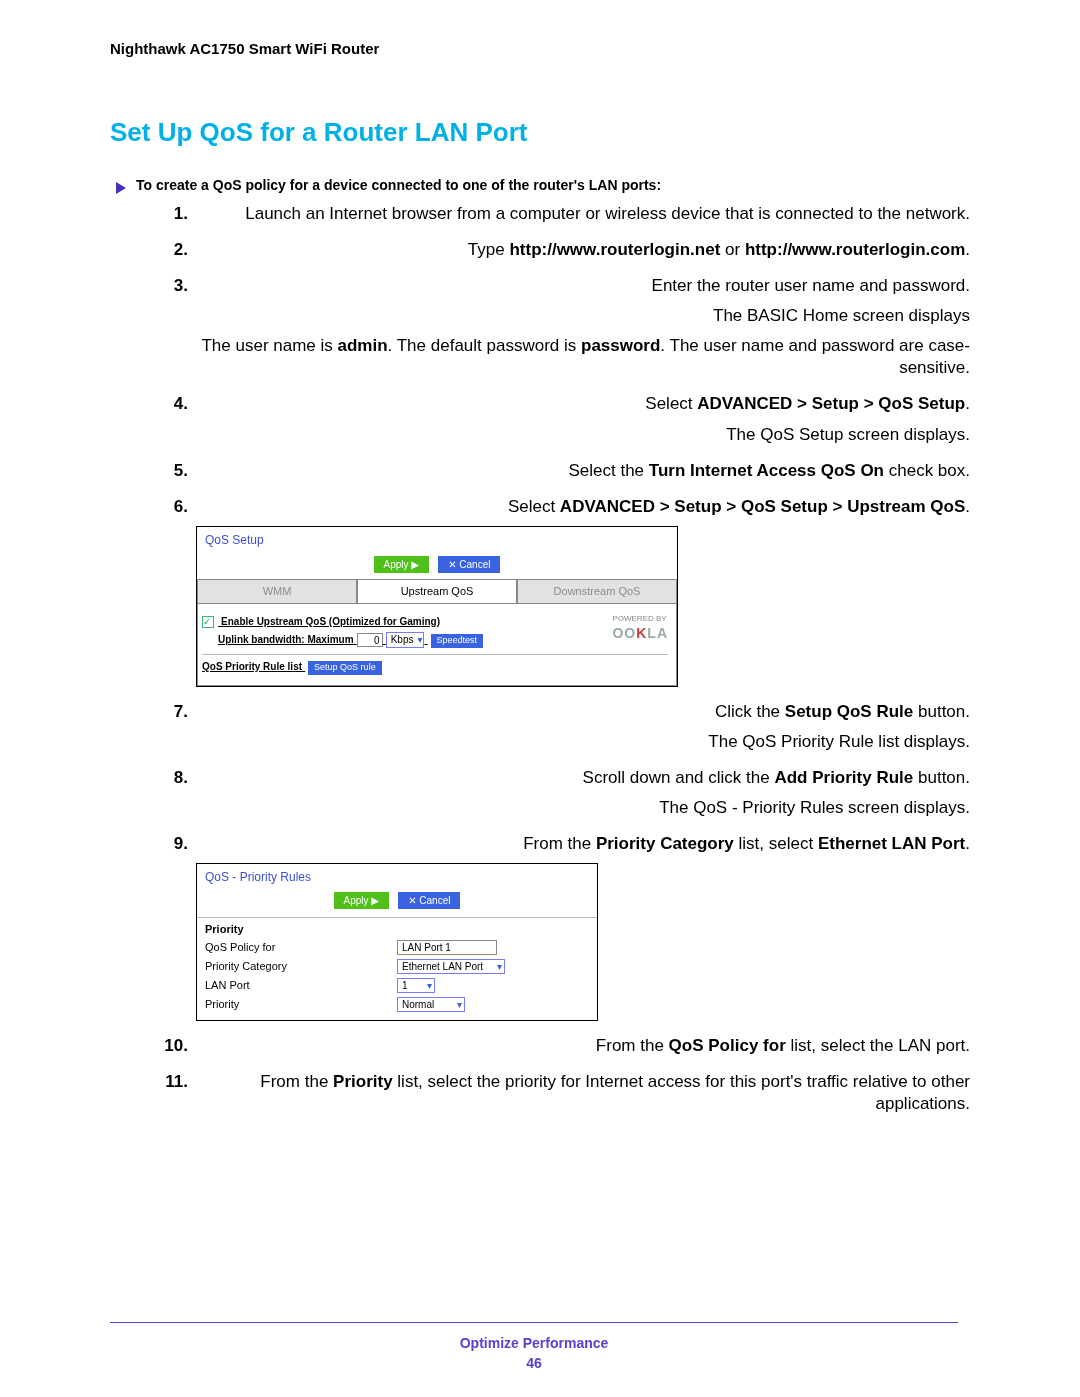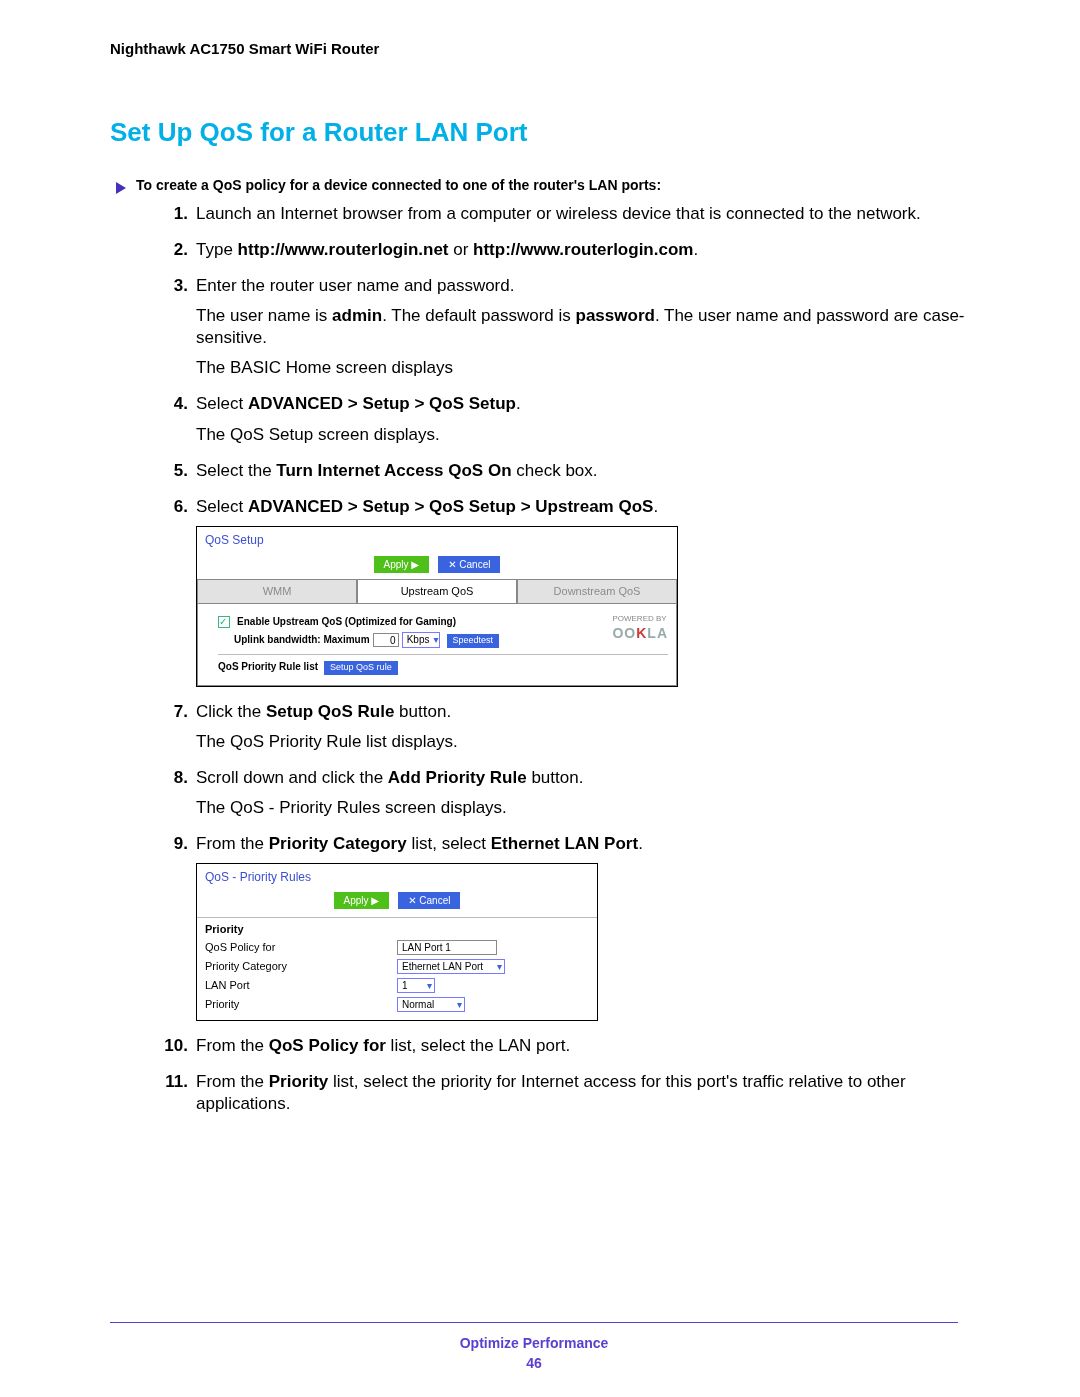--- a/index.html
+++ b/index.html
@@ -54,21 +54,21 @@
   ol.steps .num {
     width: 28px;
     flex: 0 0 28px;
     font-weight: bold;
     text-align: right;
     padding-right: 8px;
   }
   ol.steps .body {
     flex: 1;
   }
-  .body p { margin: 0 0 8px 0; }
+  .body p { margin: 0 0 8px 0; text-align: right; }
   .bold { font-weight: bold; }
 
   
   .shot {
     border: 1px solid #000;
     width: 480px;
     margin: 4px 8px 8px 0;
     font-size: 11px;
   }
   .shot .hdr {
@@ -95,21 +95,22 @@
     flex: 1;
     text-align: center;
     border: 1px solid #888;
     padding: 4px 0;
     font-size: 11px;
   }
   .tab.dim { color: #8b8b8b; background: #e2e2e2; }
   .panel {
     border: 1px solid #888;
     border-top: none;
-    padding: 6px 8px 10px 20px;
+    padding: 6px 8px 10px 4px;
+    text-decoration: underline;
   }
   .panel .row { margin: 4px 0; }
   .cb { display: inline-block; width: 10px; height: 10px; border: 1px solid #3b7; margin-right: 4px; vertical-align: middle; position: relative; }
   .cb::after { content: "✓"; position: absolute; font-size: 10px; color: #2a8; top: -2px; left: 0; }
   .tiny-input { display:inline-block; border:1px solid #888; width:22px; height:12px; vertical-align:middle; text-align:right; padding-right:2px; font-size:10px; }
   .sel { display:inline-block; border:1px solid #7a7aff; padding:0 10px 0 4px; height:14px; font-size:10px; vertical-align:middle; position:relative; }
   .sel::after { content:"▾"; position:absolute; right:1px; top:0; color:#3a63e0; font-size:10px; }
   .ookla { display:inline-block; font-size:14px; letter-spacing:1px; color:#9aa; font-weight:bold; vertical-align:middle;text-align:center; }
   .ookla .k { color:#cc3a3a; }
   .powered { font-size:8px; color:#888; letter-spacing:0; display:block; }
@@ -167,24 +168,24 @@
         <p>
           <span>Type </span><span class="bold">http://www.routerlogin.net</span><span> or </span><span class="bold">http://www.routerlogin.com</span><span>.</span>
         </p>
       </div>
     </li>
 
     <li>
       <span class="num">3.</span>
       <div class="body">
         <p>Enter the router user name and password.</p>
+        <p>The BASIC Home screen displays</p>
         <p>
           <span>The user name is </span><span class="bold">admin</span><span>. The default password is </span><span class="bold">password</span><span>. The user name and password are case-sensitive.</span>
         </p>
-        <p>The BASIC Home screen displays</p>
       </div>
     </li>
 
     <li>
       <span class="num">4.</span>
       <div class="body">
         <p><span>Select </span><span class="bold">ADVANCED &gt; Setup &gt; QoS Setup</span><span>.</span></p>
         <p>The QoS Setup screen displays.</p>
       </div>
     </li>

